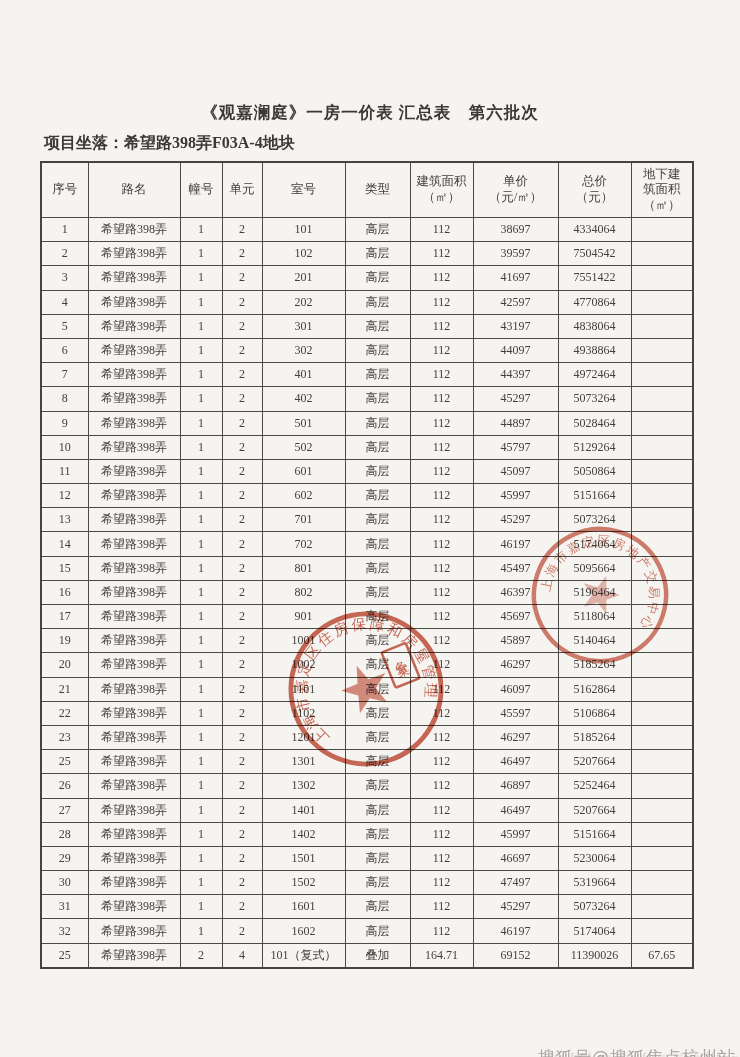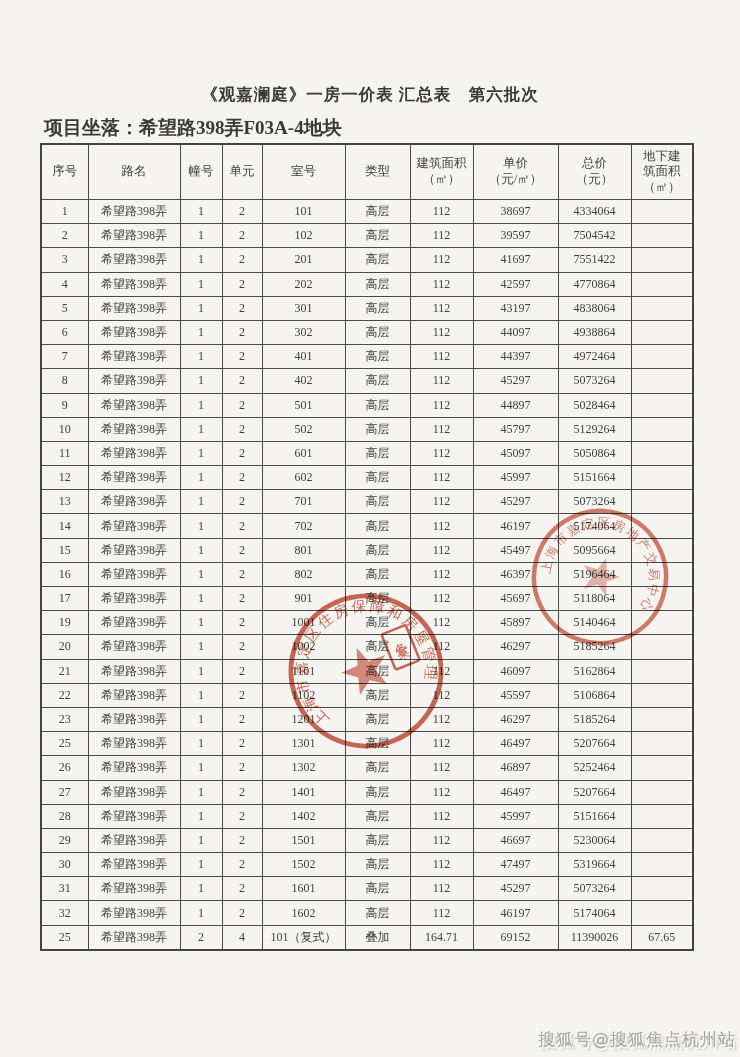--- a/index.html
+++ b/index.html
@@ -2,29 +2,29 @@
 <html><head>
 <meta charset="utf-8">
 <style>
   html,body{margin:0;padding:0;}
   body{
     width:740px;height:1057px;position:relative;overflow:hidden;
     background:#f6f4f0;
     font-family:"Liberation Serif","DejaVu Serif",serif;
     color:#3f3e3c;
   }
-  .page{position:absolute;inset:0;}
+  .page{position:absolute;inset:0;margin-top:18px;}
   .doc-title{
     position:absolute;top:84px;left:0;width:100%;
     text-align:center;font-size:16.5px;font-weight:bold;
     letter-spacing:1px;color:#3a3938;
   }
   .doc-subtitle{
     position:absolute;top:115px;left:44px;
-    font-size:19px;font-weight:bold;color:#3a3938;
+    font-size:16px;font-weight:bold;color:#3a3938;
   }
   table.price-table{
     position:absolute;left:40px;top:143px;
     width:652px;table-layout:fixed;
     border-collapse:collapse;
     font-size:12px;color:#41403e;
   }
   .price-table th,.price-table td{
     border:1px solid #4b4a47;
     text-align:center;vertical-align:middle;

